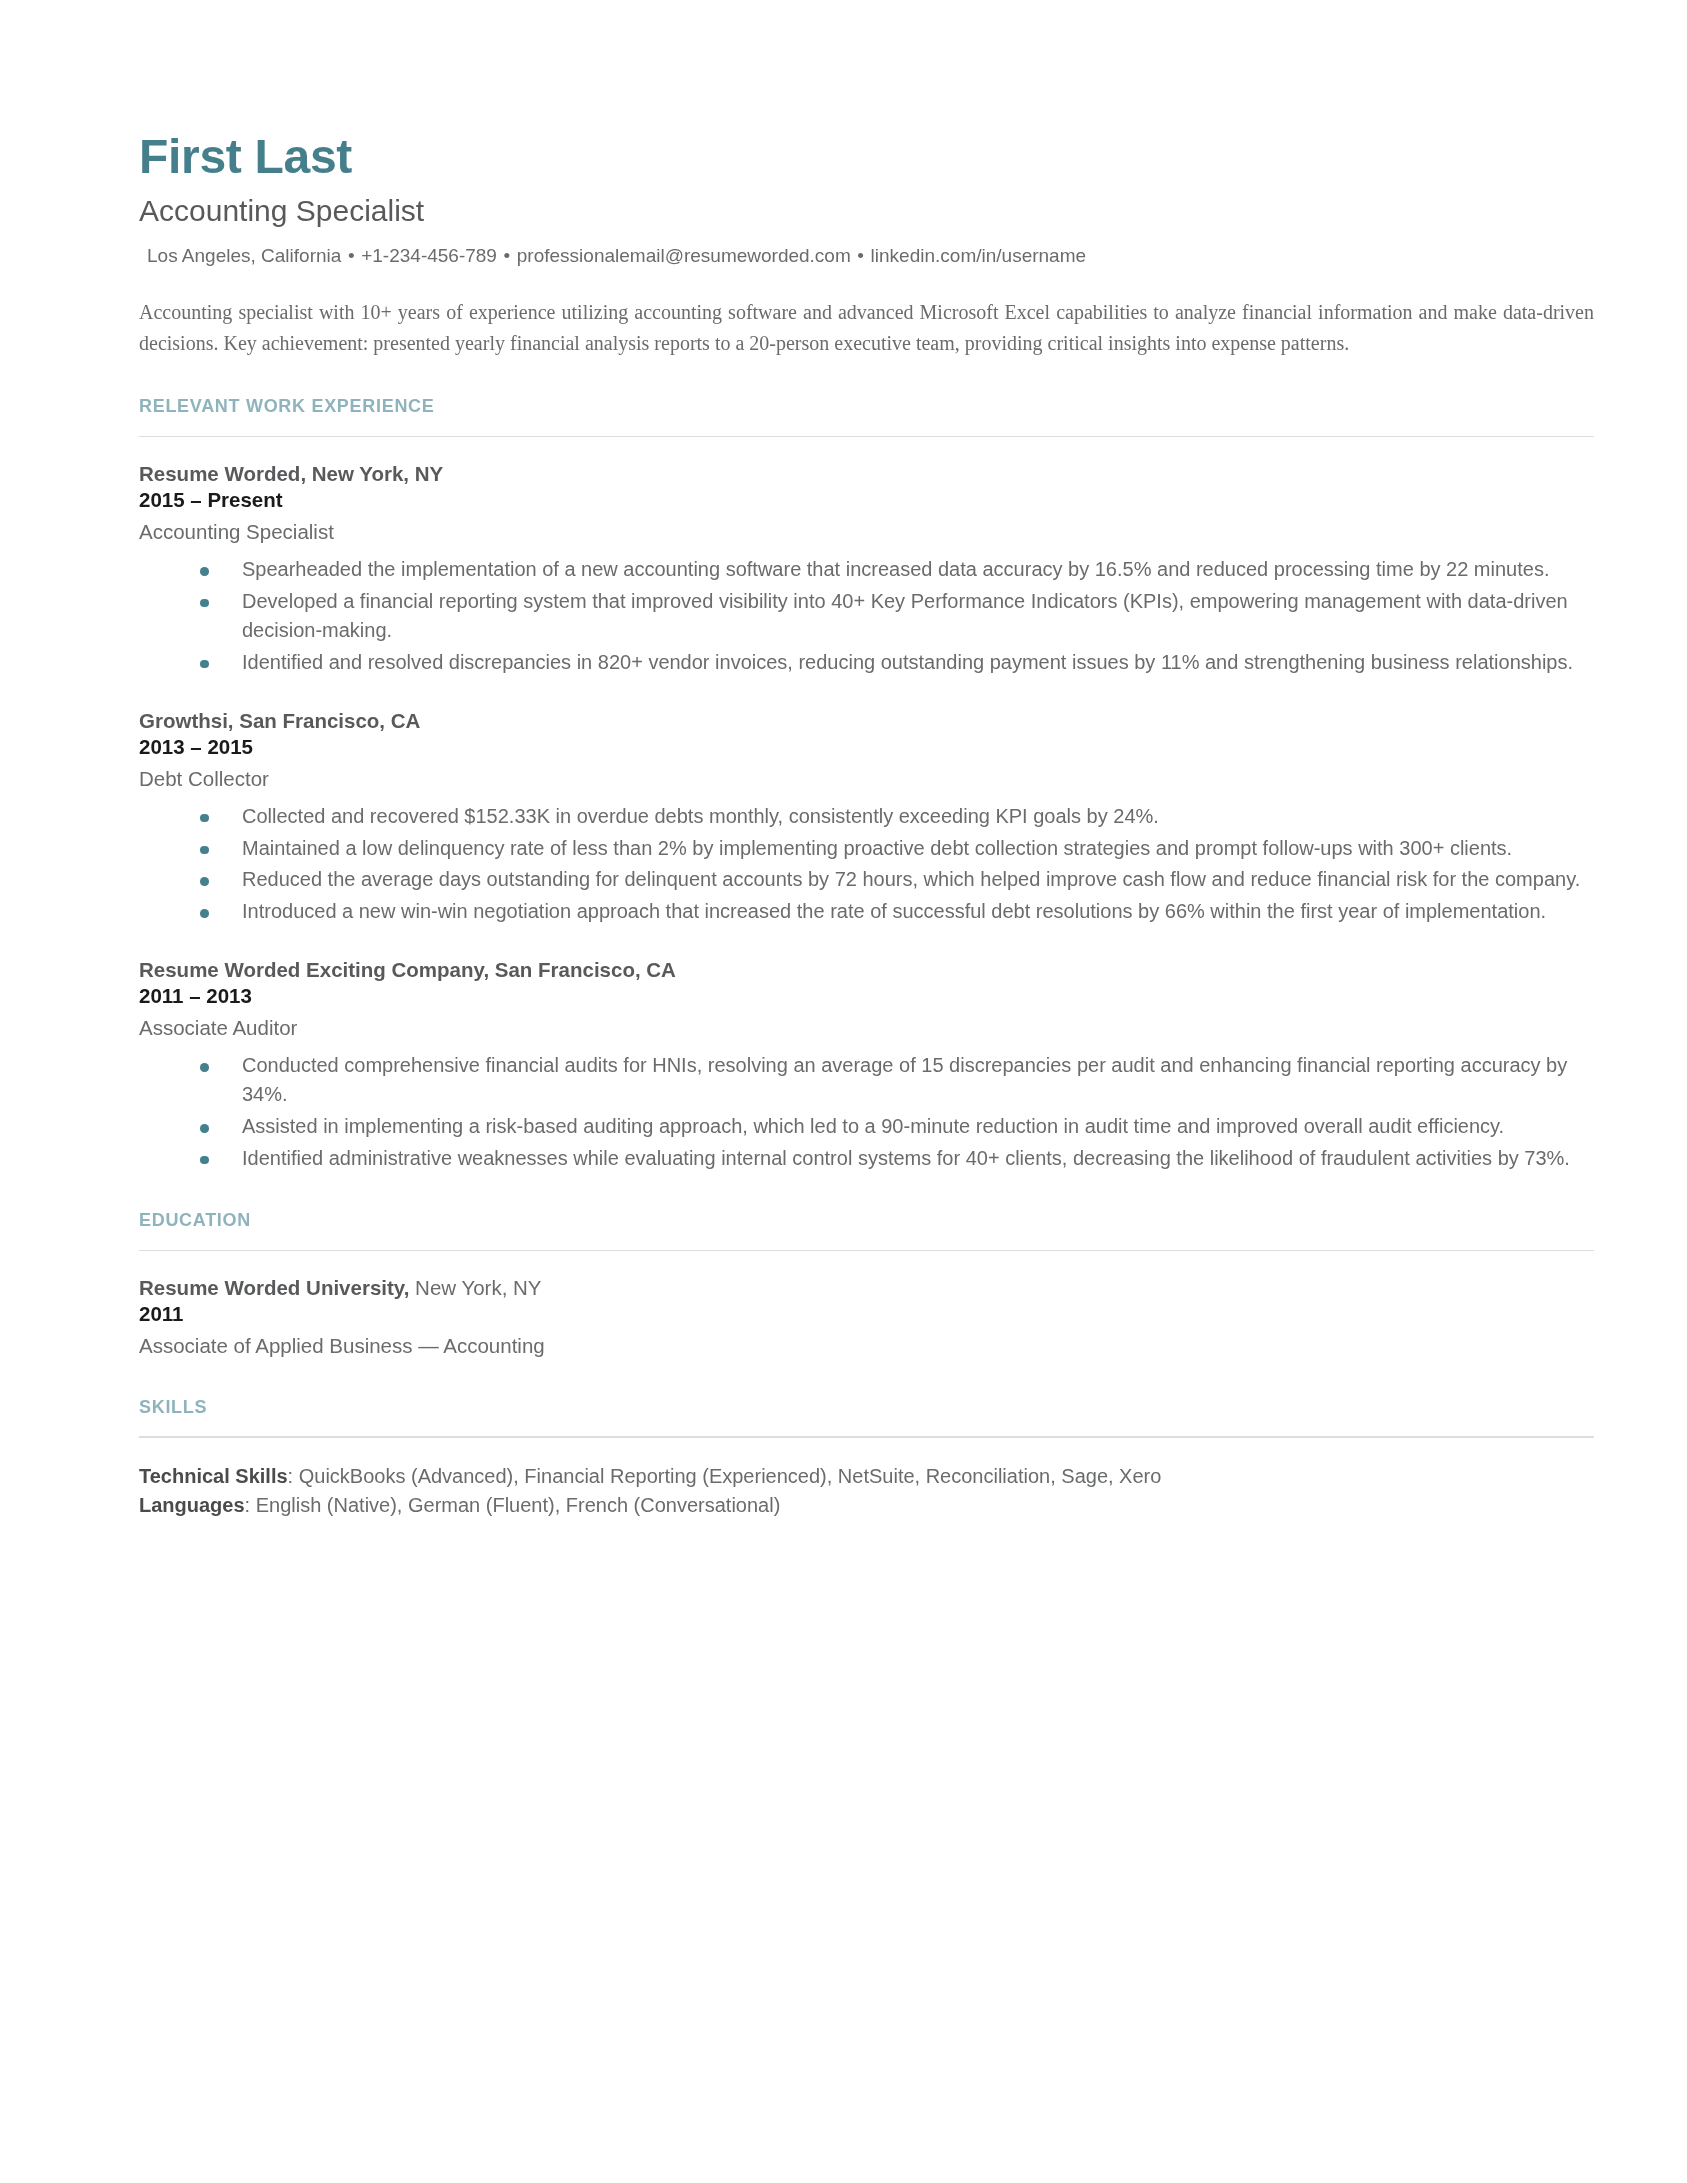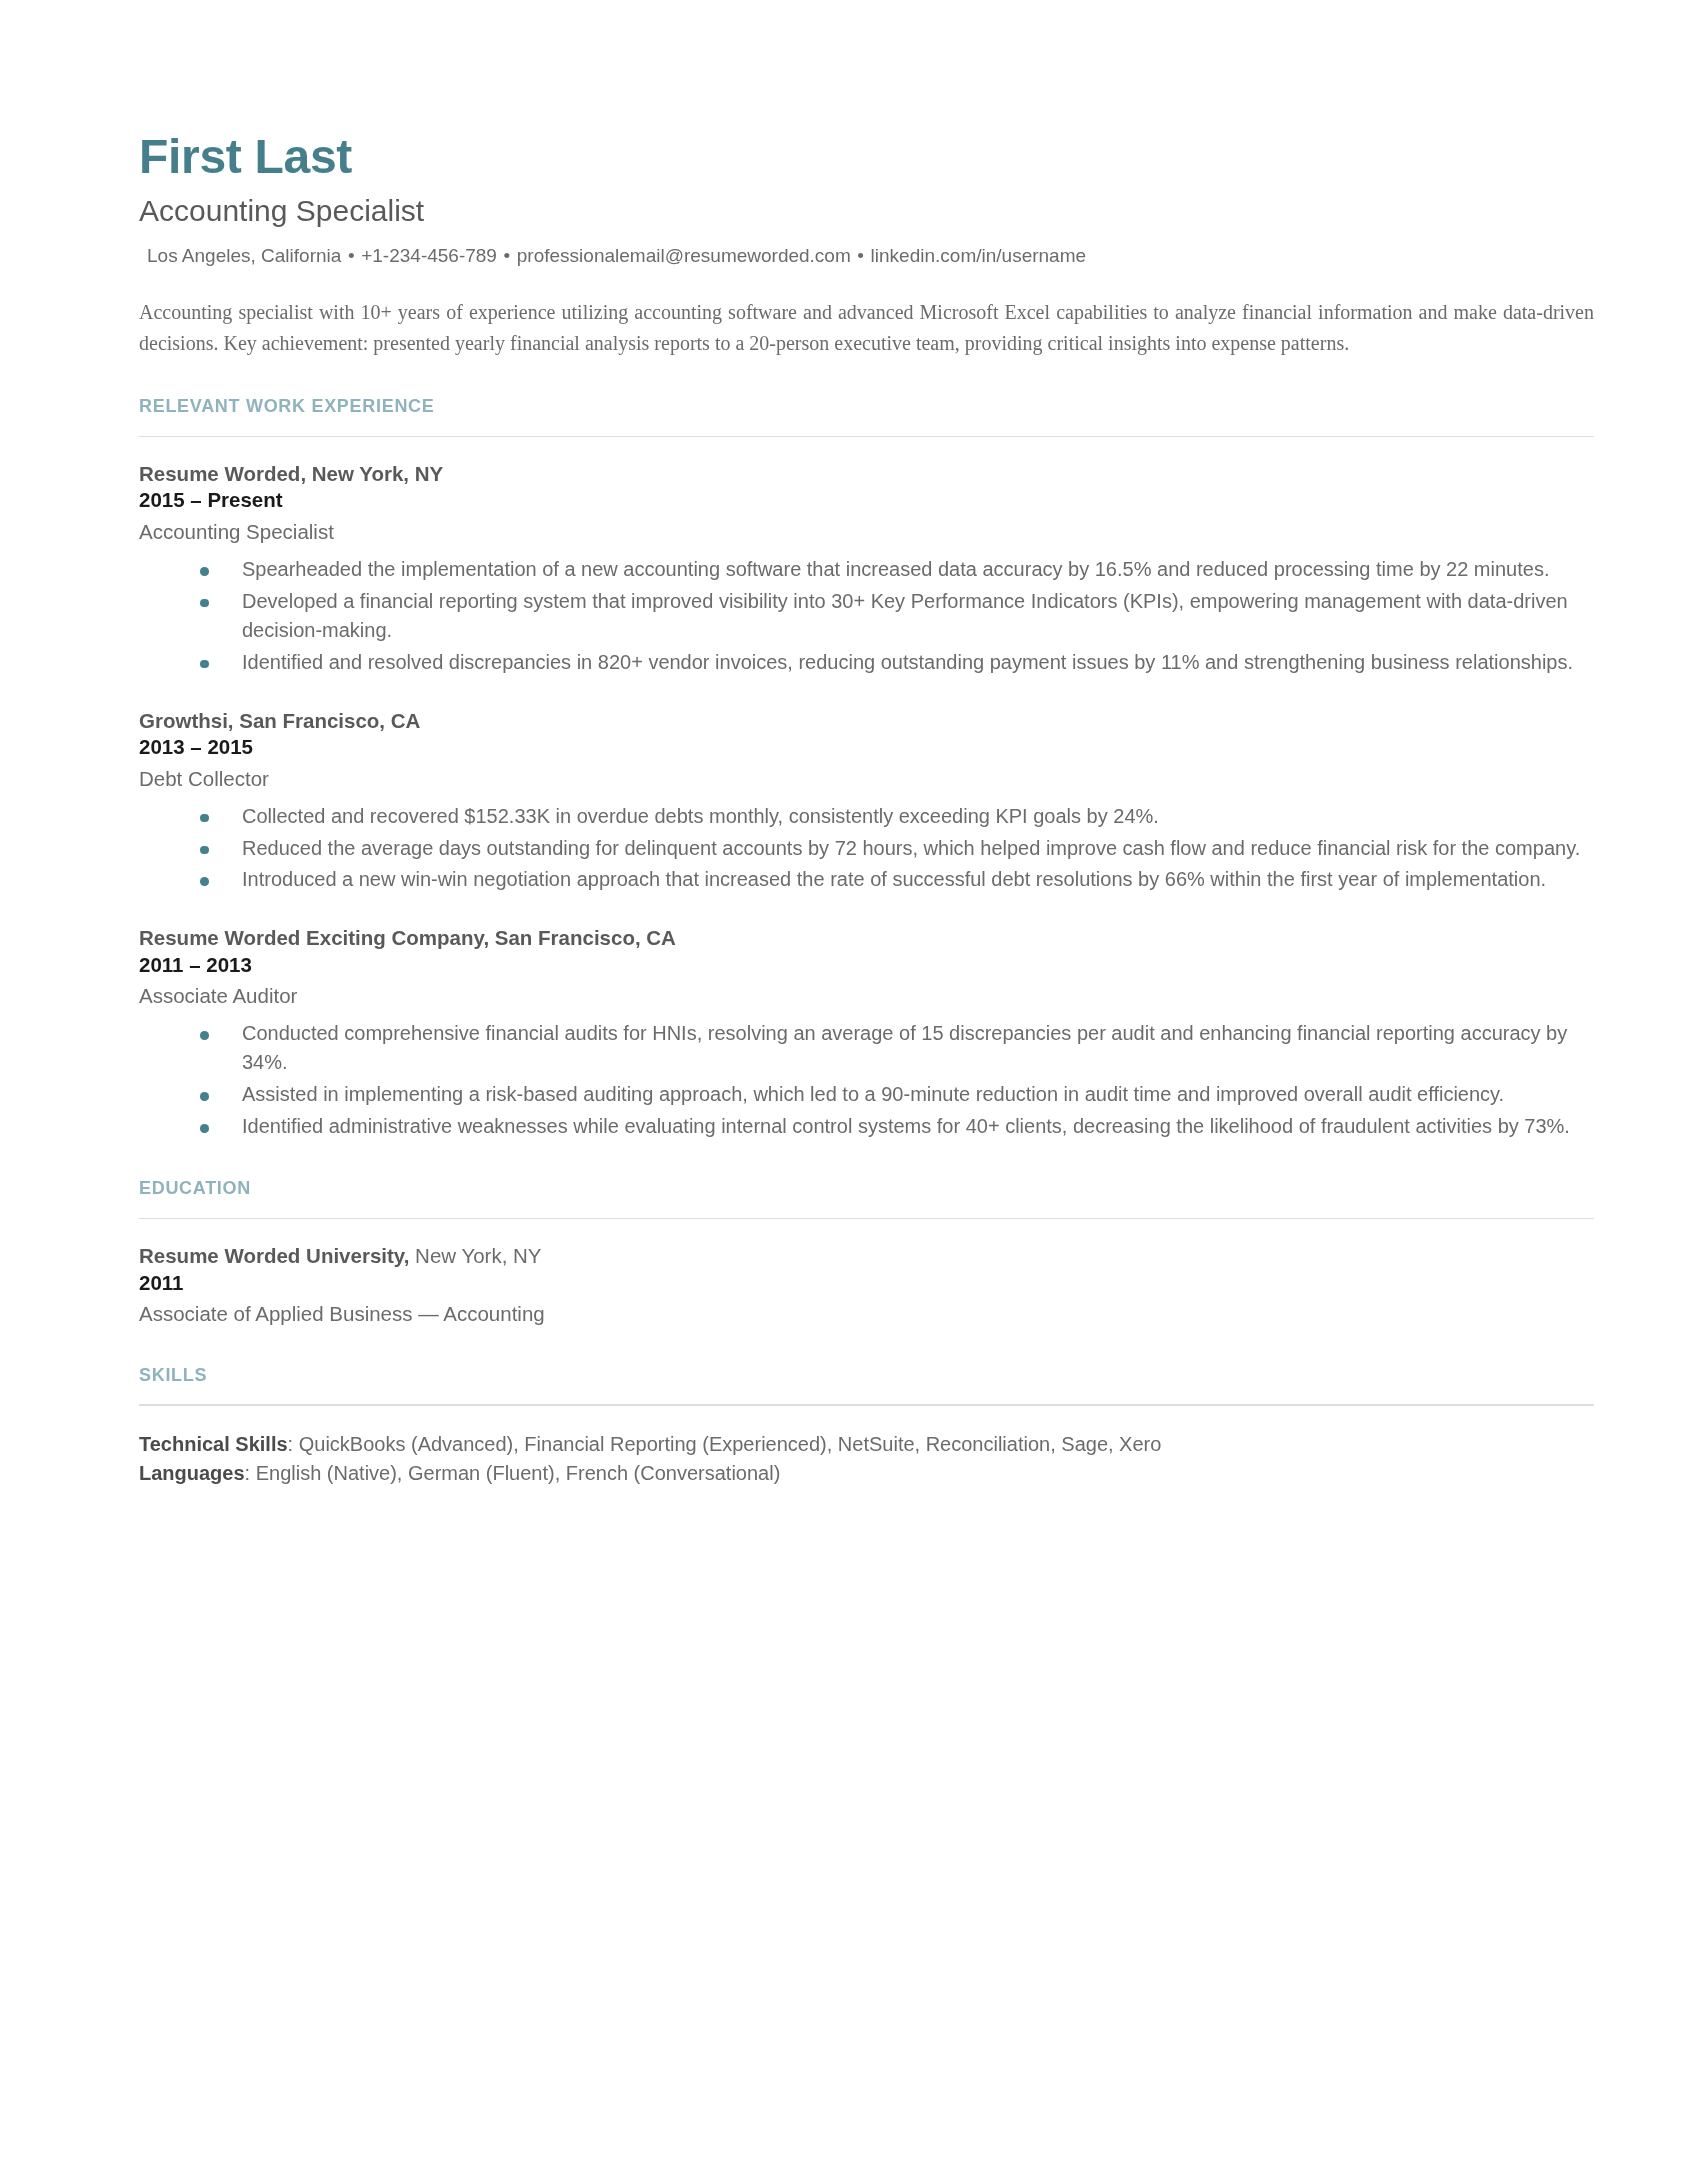--- a/index.html
+++ b/index.html
@@ -172,35 +172,36 @@
     <div class="rule"></div>
 
     <div class="entry">
       <div class="entry-head">
         <div class="entry-org">Resume Worded, New York, NY</div>
         <div class="entry-date">2015 – Present</div>
       </div>
       <div class="entry-role">Accounting Specialist</div>
       <ul class="bullets">
         <li>Spearheaded the implementation of a new accounting software that increased data accuracy by 16.5% and reduced processing time by 22 minutes.</li>
-        <li>Developed a financial reporting system that improved visibility into 30+ Key Performance Indicators (KPIs), empowering management with data-driven decision-making.</li>
+        <li>Developed a financial reporting system that improved visibility into 40+ Key Performance Indicators (KPIs), empowering management with data-driven decision-making.</li>
         <li>Identified and resolved discrepancies in 820+ vendor invoices, reducing outstanding payment issues by 11% and strengthening business relationships.</li>
       </ul>
     </div>
 
     <div class="block-gap"></div>
 
     <div class="entry">
       <div class="entry-head">
         <div class="entry-org">Growthsi, San Francisco, CA</div>
         <div class="entry-date">2013 – 2015</div>
       </div>
       <div class="entry-role">Debt Collector</div>
       <ul class="bullets">
         <li>Collected and recovered $152.33K in overdue debts monthly, consistently exceeding KPI goals by 24%.</li>
+        <li>Maintained a low delinquency rate of less than 2% by implementing proactive debt collection strategies and prompt follow-ups with 300+ clients.</li>
         <li>Reduced the average days outstanding for delinquent accounts by 72 hours, which helped improve cash flow and reduce financial risk for the company.</li>
         <li>Introduced a new win-win negotiation approach that increased the rate of successful debt resolutions by 66% within the first year of implementation.</li>
       </ul>
     </div>
 
     <div class="block-gap"></div>
 
     <div class="entry">
       <div class="entry-head">
         <div class="entry-org">Resume Worded Exciting Company, San Francisco, CA</div>

